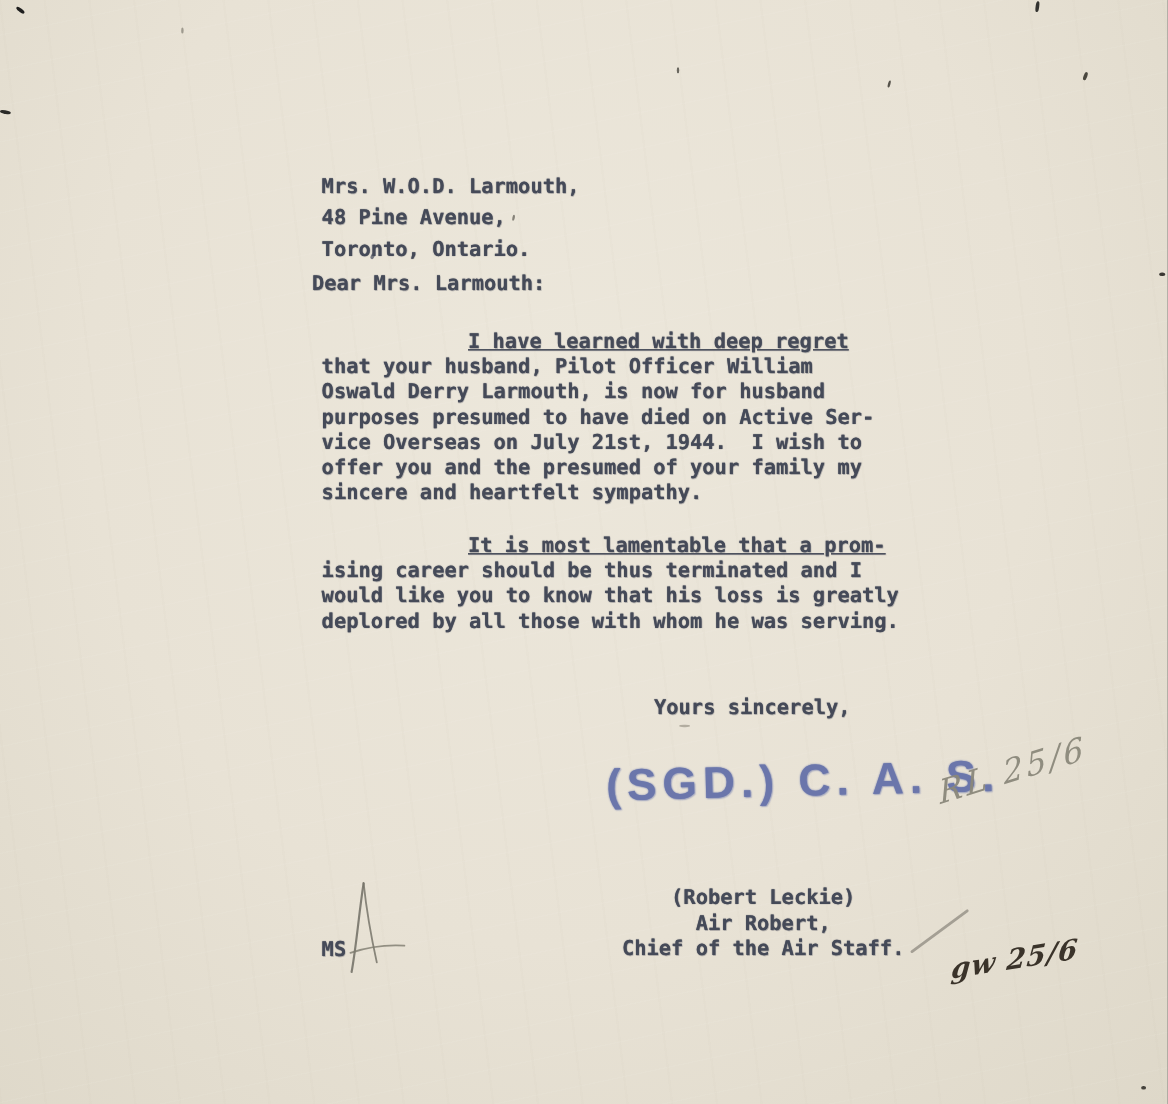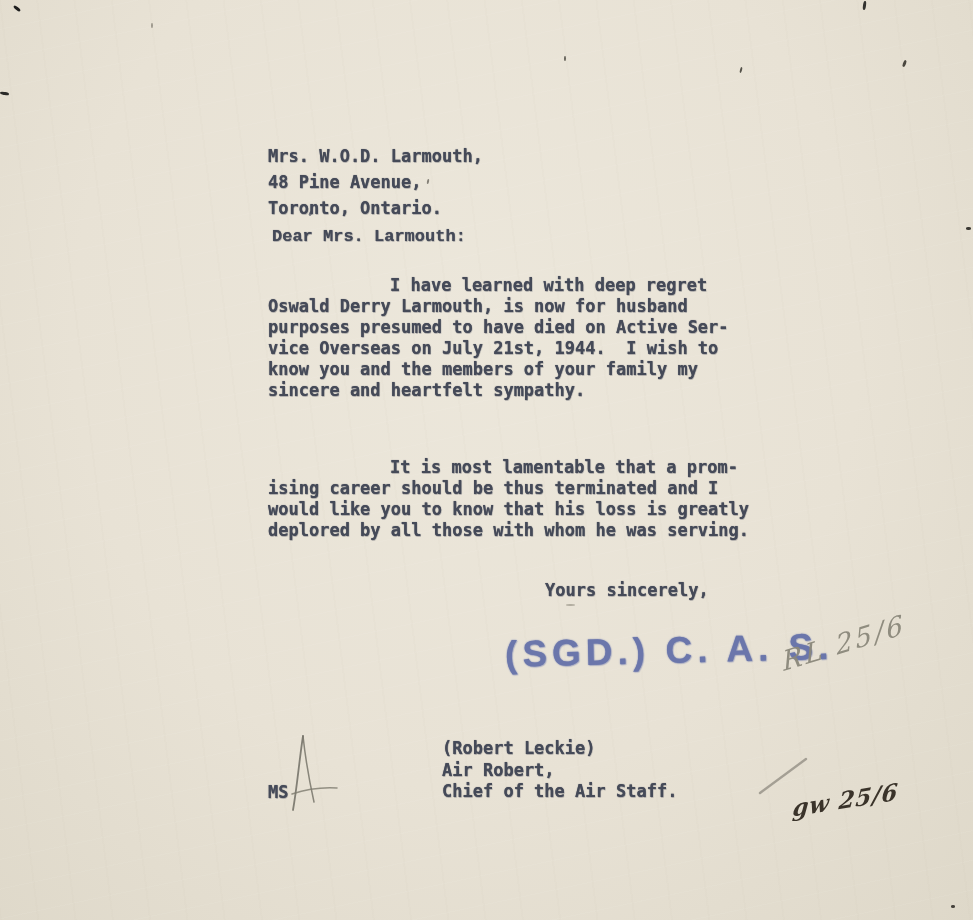--- a/index.html
+++ b/index.html
@@ -17,27 +17,27 @@
   }
   .typed{
     position:absolute;
     color:var(--ink,#454a58);
     font-family:"DejaVu Sans Mono",monospace;
     font-weight:bold;font-size:17px;
     text-shadow:0 0 0.9px rgba(64,68,84,0.85), 0.5px 0.5px 0.5px rgba(64,68,84,0.25);
   }
   .line{white-space:pre;}
   .address{left:268px;top:143px;line-height:26px;}
-  .salutation{left:272px;top:227px;font-family:Liberation Mono, monospace;}
+  .salutation{left:260px;top:227px;}
   .para{line-height:21px;}
   .para1{left:268px;top:275px;}
-  .para2{left:268px;top:457px;}
-  .indent{padding-left:122px;}
+  .para2{left:268px;top:445px;}
+  .indent{padding-left:122px;text-decoration:underline;}
   .closing{left:545px;top:580px;}
-  .sig-block{left:442px;top:738px;width:362px;line-height:21.7px;}
+  .sig-block{left:455px;top:738px;width:362px;text-align:center;line-height:21.7px;}
   .typist{left:268px;top:782px;text-align:right;}
   .stamp{
     position:absolute;left:505px;top:630px;
     font-family:"Liberation Sans",sans-serif;font-weight:bold;
     font-size:37px;letter-spacing:5px;white-space:pre;
     color:var(--stamp,#5a68a6);
     transform:rotate(-1.4deg);
     text-shadow:0 0 1.6px var(--stamp,#5a68a6), 1px 1px 1px rgba(90,104,166,0.35);
     opacity:0.88;
   }
@@ -81,24 +81,25 @@
   <div class="typed address">
     <div class="line">Mrs. W.O.D. Larmouth,</div>
     <div class="line">48 Pine Avenue,</div>
     <div class="line">Toronto, Ontario.</div>
   </div>
 
   <div class="typed salutation line">Dear Mrs. Larmouth:</div>
 
   <div class="typed para para1">
     <div class="line indent">I have learned with deep regret</div>
+    <div class="line">that your husband, Pilot Officer William</div>
     <div class="line">Oswald Derry Larmouth, is now for husband</div>
     <div class="line">purposes presumed to have died on Active Ser-</div>
     <div class="line">vice Overseas on July 21st, 1944.  I wish to</div>
-    <div class="line">know you and the members of your family my</div>
+    <div class="line">offer you and the presumed of your family my</div>
     <div class="line">sincere and heartfelt sympathy.</div>
   </div>
 
   <div class="typed para para2">
     <div class="line indent">It is most lamentable that a prom-</div>
     <div class="line">ising career should be thus terminated and I</div>
     <div class="line">would like you to know that his loss is greatly</div>
     <div class="line">deplored by all those with whom he was serving.</div>
   </div>
 

